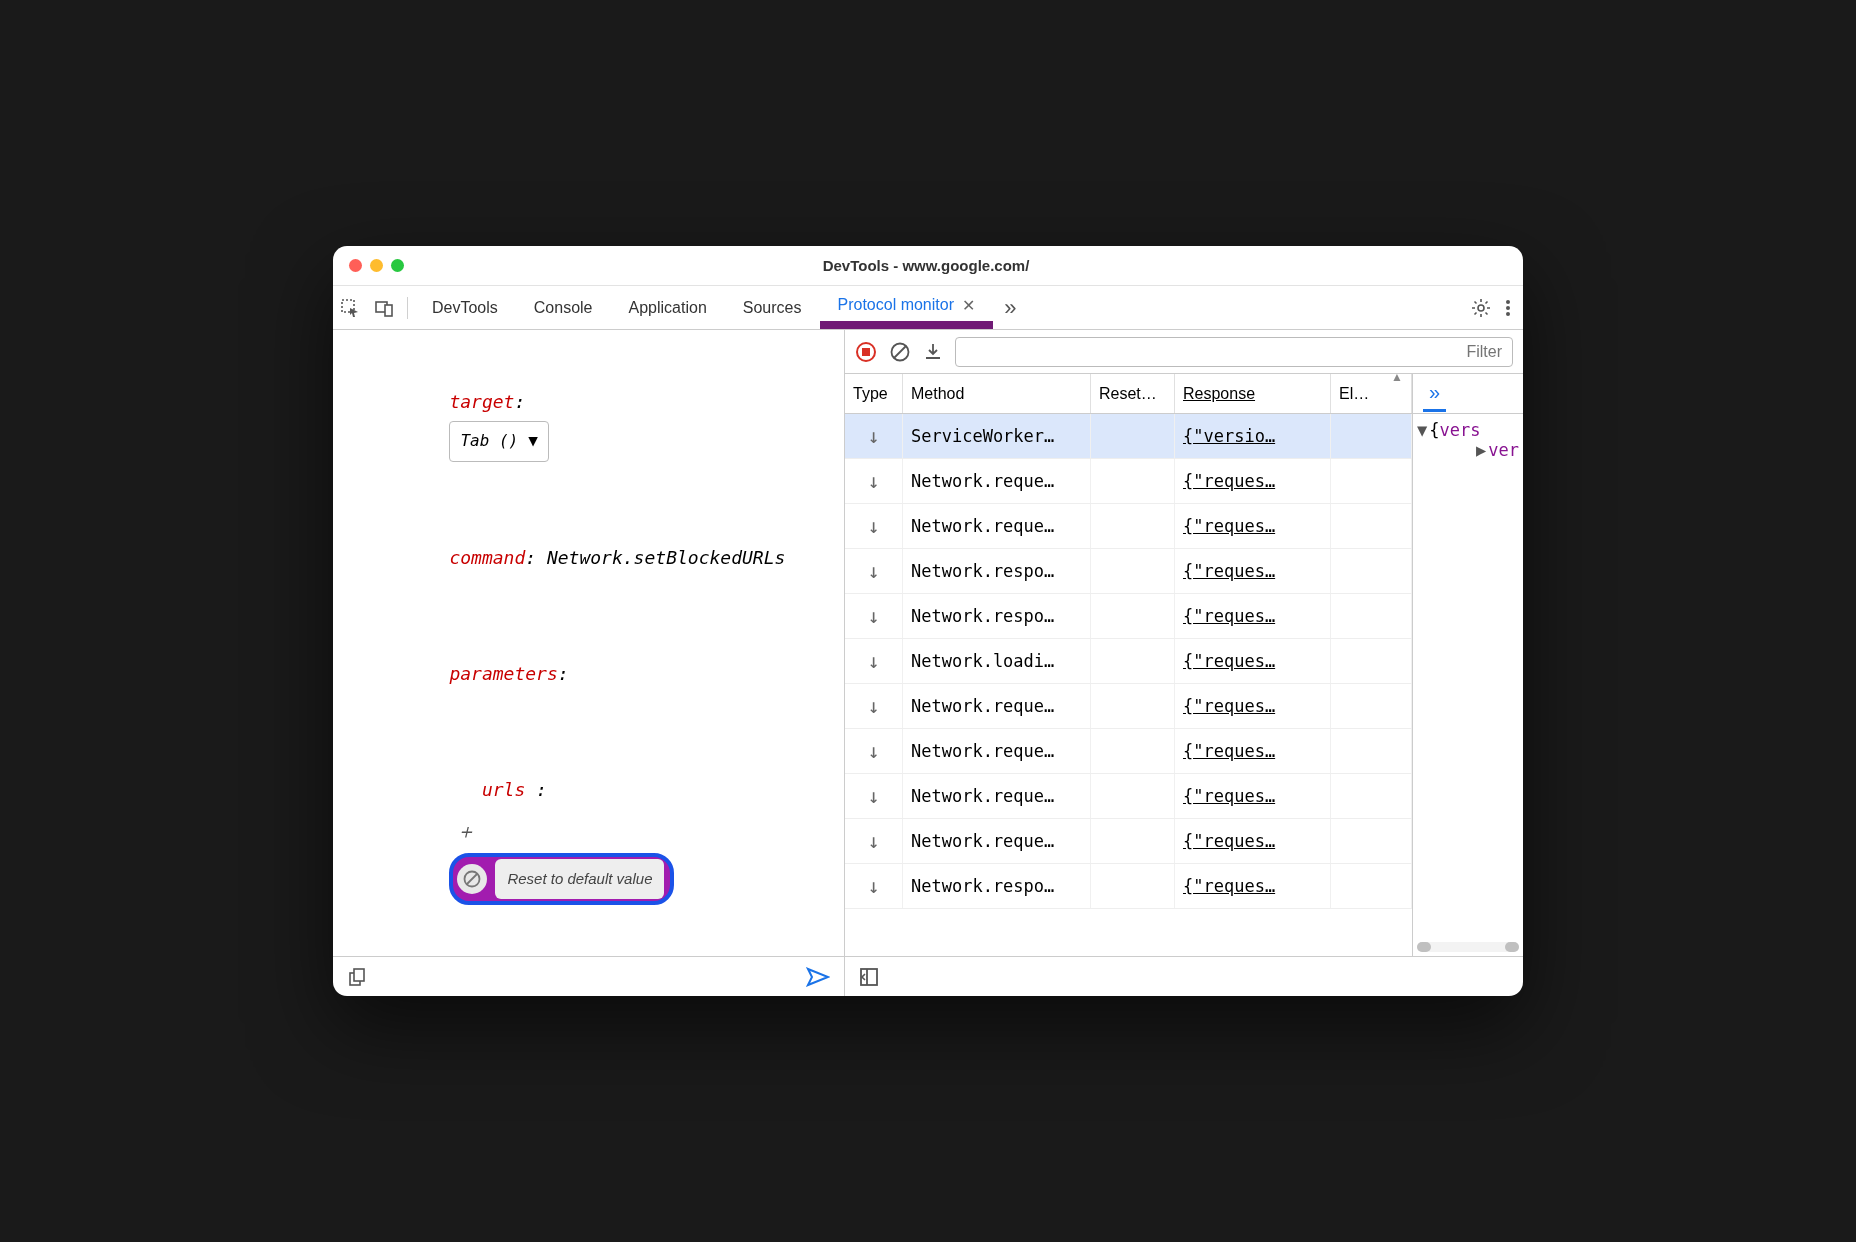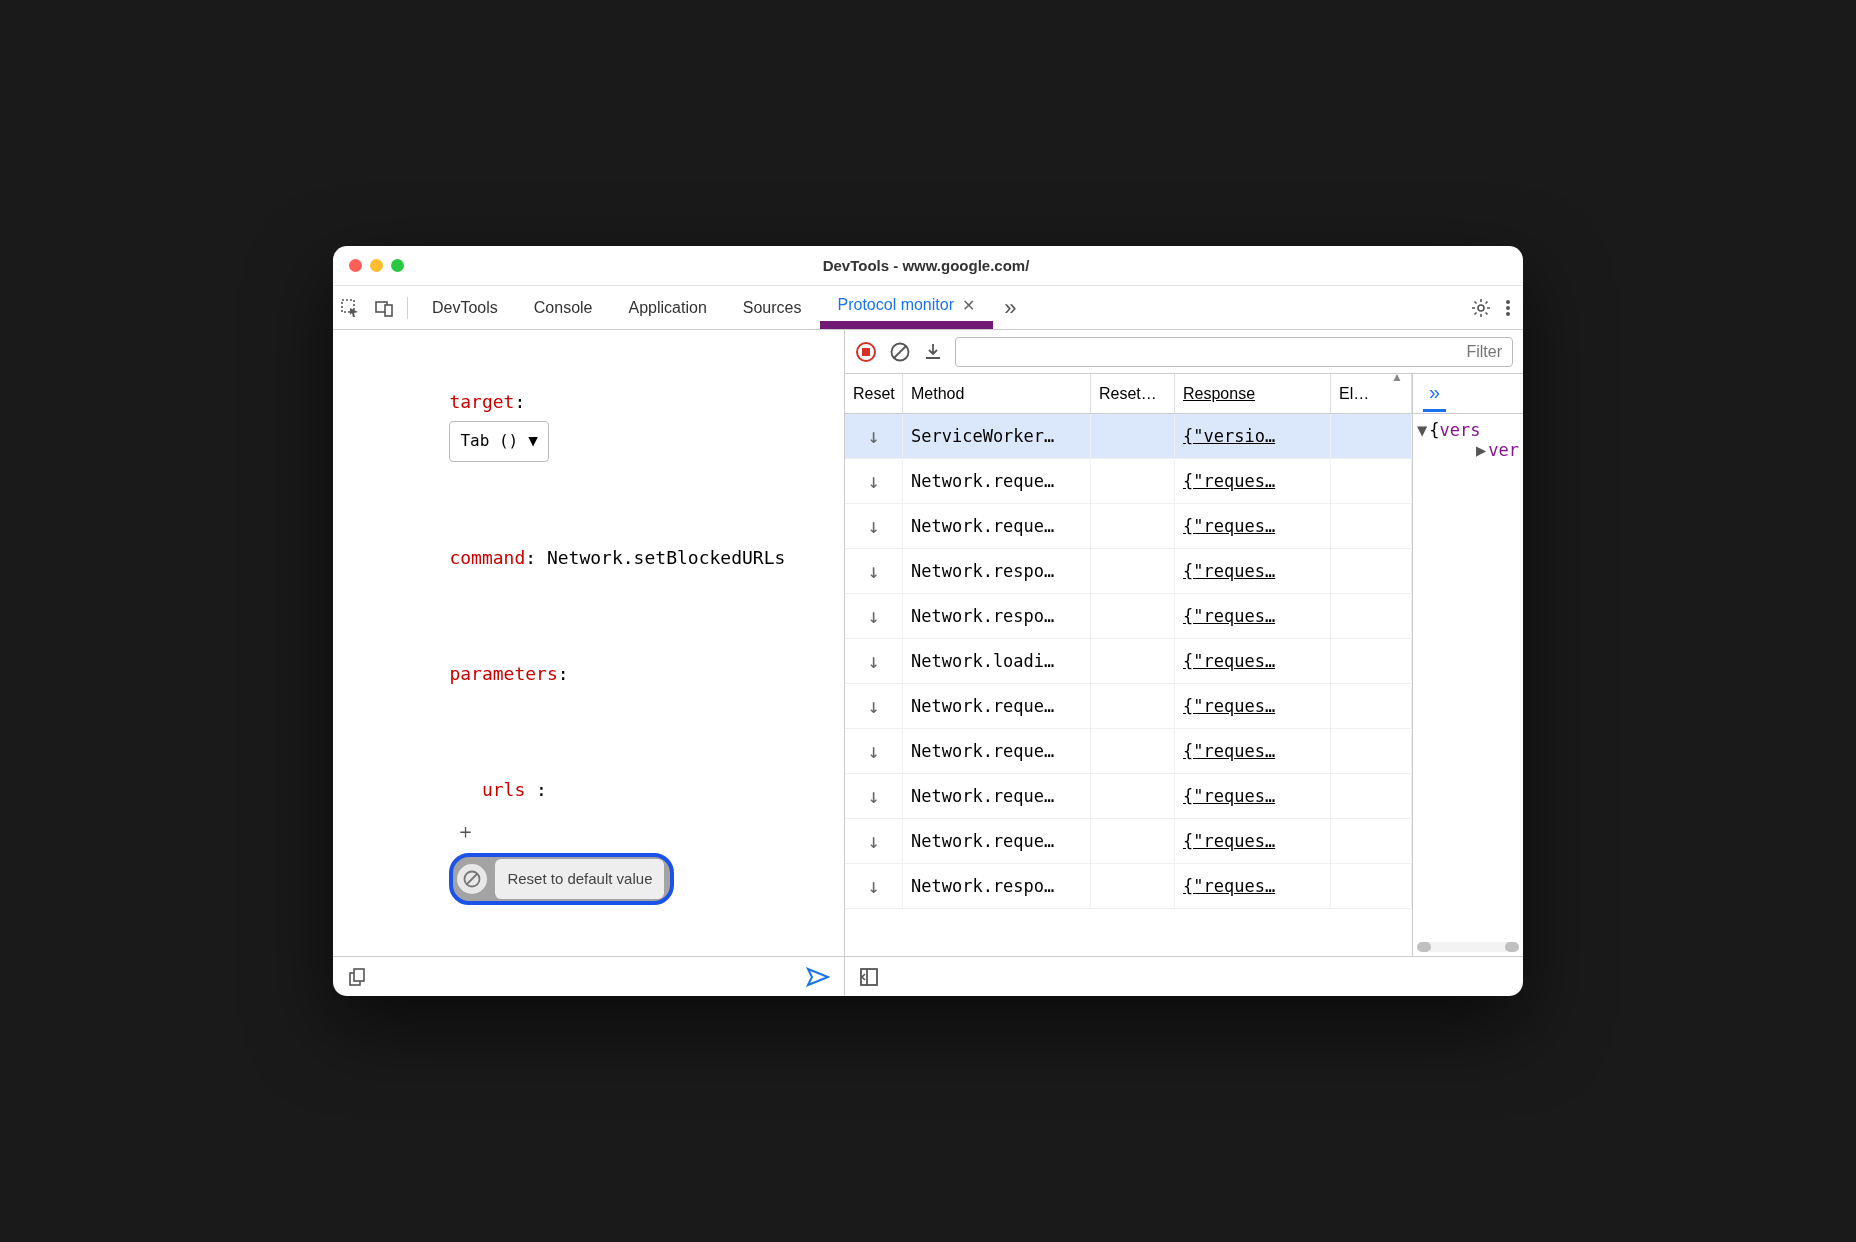--- a/index.html
+++ b/index.html
@@ -48,37 +48,38 @@
   .tab { padding: 0 18px; height:100%; display:flex; align-items:center; gap:8px; color:#333; }
   .tab.active { color:#1a73e8; border-bottom: 8px solid #701a75; padding-top:3px;}
   .tab .close-x { color:#666; }
   .toolbar-right { margin-left:auto; display:flex; align-items:center; padding-right:12px; gap:14px; color:#555;}
   .main {
     flex:1; display:flex; overflow:hidden;
   }
   .left-pane {
     width: 512px; flex-shrink:0; display:flex; flex-direction:column;
     border-right: 1px solid #ccc;
+    font-style: italic;
   }
   .editor {
     flex:1; font-family: Menlo, Consolas, monospace; font-size:18px;
     padding: 14px 8px; line-height: 2.15; overflow:hidden;
   }
   .ed-line { white-space: pre; }
   .k-red { color: #c80000; }
   .k-blue { color: #1a1aa6; }
   .target-select {
     display:inline-flex; align-items:center; border:1px solid #bbb;
     border-radius:4px; padding:2px 10px; font-family: inherit; font-size:16px;
     background:#fff; gap:10px; vertical-align: middle;
   }
   .chip {
     display:inline-flex; align-items:center; gap:8px;
     border: 4px solid #1b52e8; border-radius: 20px;
-    padding: 2px 6px 2px 4px; background:#a3a3a3;
+    padding: 2px 6px 2px 4px; background:#a21caf;
     vertical-align: middle; font-family: -apple-system, Arial, sans-serif;
   }
   .chip-icon {
     width:30px; height:30px; border-radius:50%;
     background:#e8e8e8; display:flex; align-items:center; justify-content:center;
     color:#666;
   }
   .chip-label {
     background:#eee; padding:4px 12px; border-radius:6px; font-size:15px; color:#444;
   }
@@ -257,21 +258,21 @@
               <path d="M10 2v10M6 8l4 4 4-4M3 16h14" fill="none" stroke="#555" stroke-width="1.8"></path>
             </svg>
         </div>
         <input class="filter-input" placeholder="Filter" style="">
       </div>
 
       <div class="split">
         <div class="mon-table">
           <div class="mon-header">
             <div class="col col-type">
-                <span>Reset</span>
+                <span>Type</span>
               </div>
             <div class="col col-method">
                 <span>Method</span>
               </div>
             <div class="col col-req">
                 <span>Reset…</span>
               </div>
             <div class="col col-resp">
                 <span>Response</span>
               </div>

